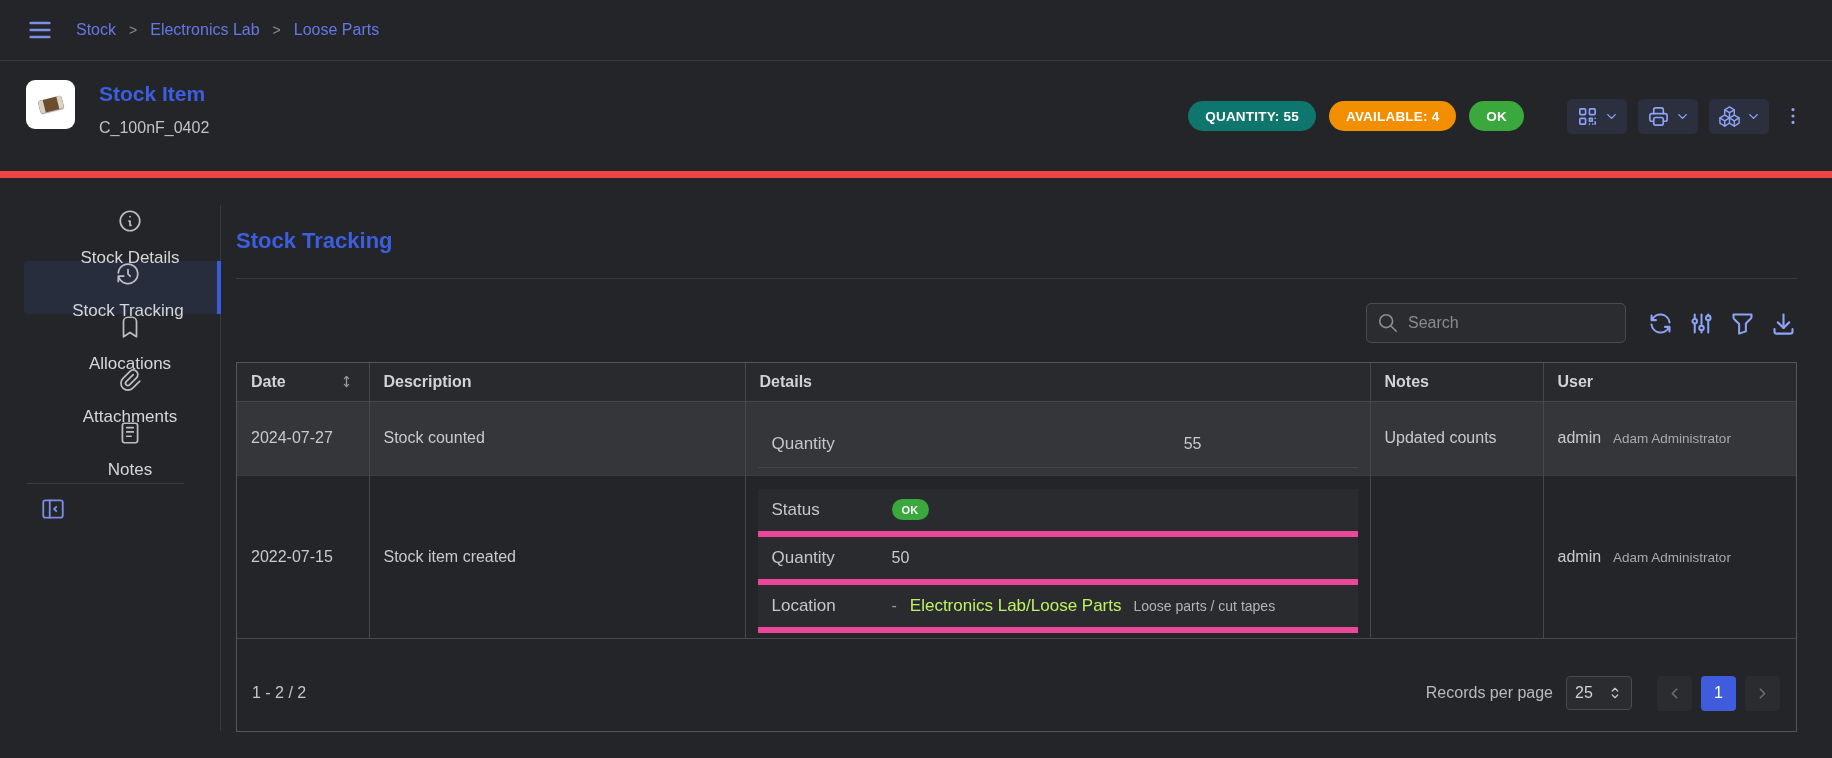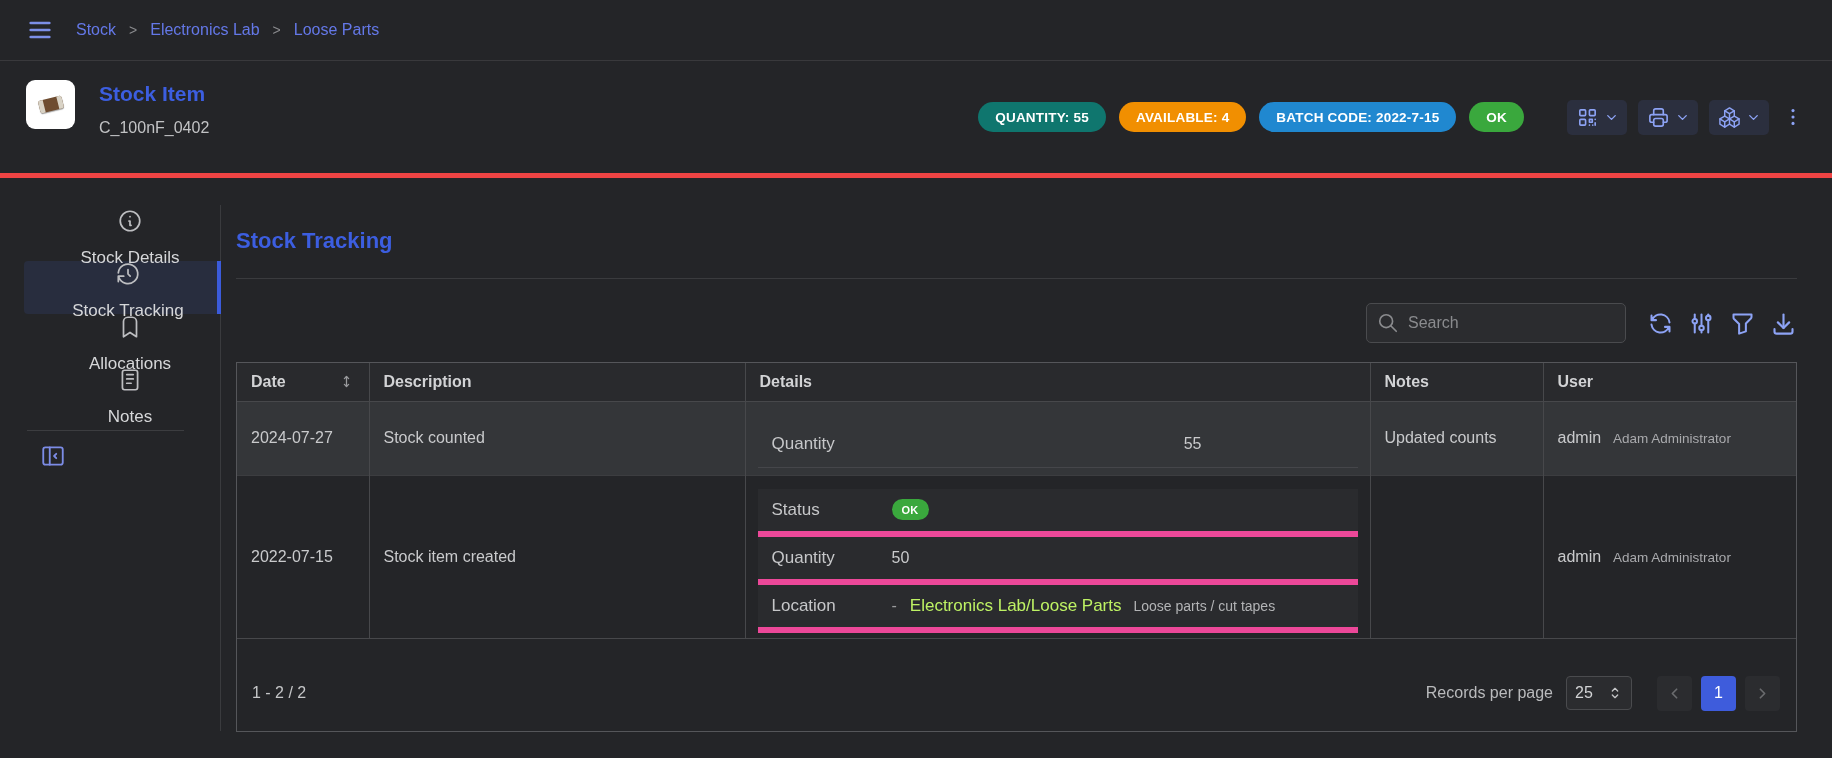--- a/index.html
+++ b/index.html
@@ -8,21 +8,21 @@
   .page { position:relative; width:1832px; height:758px; background:#242528; color:#cfd0d2; overflow:hidden; }
 
   
   .topbar { height:61px; border-bottom:1px solid #39393c; display:flex; align-items:center; padding:0 26px; gap:22px; }
   .burger { color:#7c8fe8; width:28px; height:28px; cursor:pointer; }
   .breadcrumb { display:flex; align-items:center; gap:13px; font-size:16px; }
   .breadcrumb a { color:#6478e8; text-decoration:none; cursor:pointer; }
   .breadcrumb .sep { color:#8a8b8e; font-size:14px; }
 
   
-  .header { height:117px; border-bottom:5px solid #ef4444; display:flex; align-items:center; padding:0 26px; }
+  .header { height:117px; border-bottom:7px solid #ef4444; display:flex; align-items:center; padding:0 26px; }
   .thumb { width:49px; height:49px; background:#ffffff; border-radius:9px; margin-right:24px; display:flex; align-items:center; justify-content:center; align-self:flex-start; margin-top:19px; }
   .cap { width:24px; height:13px; background:#6e4c30; border-radius:2.5px; position:relative; transform:rotate(-14deg); box-shadow:0 1px 1px rgba(0,0,0,.35); }
   .cap::before,.cap::after { content:""; position:absolute; top:0; width:5px; height:13px; background:#d9d3c6; }
   .cap::before { left:0; border-radius:2.5px 0 0 2.5px; }
   .cap::after { right:0; border-radius:0 2.5px 2.5px 0; }
   .title-block { display:flex; flex-direction:column; gap:13px; align-self:flex-start; margin-top:21px; }
   .page-title { color:#3c5ee0; font-size:21px; font-weight:bold; }
   .page-subtitle { color:#c2c3c5; font-size:16px; }
   .badges { display:flex; align-items:center; gap:13px; margin-left:auto; }
   .badge { height:30px; display:flex; align-items:center; padding:0 17px; border-radius:16px; color:#ffffff; font-size:13.5px; font-weight:bold; letter-spacing:.2px; white-space:nowrap; }
@@ -273,21 +273,20 @@
     <div class="thumb">
       <div class="cap"></div>
     </div>
     <div class="title-block">
       <div class="page-title">Stock Item</div>
       <div class="page-subtitle">C_100nF_0402</div>
     </div>
     <div class="badges">
         <span class="badge" style="background: #0f766e;">QUANTITY: 55</span>
         <span class="badge" style="background: rgb(241, 143, 1);">AVAILABLE: 4</span>
-        <span class="badge" style="background: rgb(32, 136, 208);">BATCH CODE: 2022-7-15</span>
         <span class="badge" style="background: rgb(58, 168, 61);">OK</span>
       </div>
     <div class="hdr-actions">
         <div class="action-btn">
           <svg class="main-ic">
             <use href="#i-qrcode"></use>
           </svg>
           <svg class="chev">
             <use href="#i-chevdown"></use>
           </svg>
@@ -329,20 +328,26 @@
             <svg>
               <use href="#i-history"></use>
             </svg>
             <span>Stock Tracking</span>
           </div>
           <div class="side-item">
             <svg>
               <use href="#i-bookmark"></use>
             </svg>
             <span>Allocations</span>
+          </div>
+          <div class="side-item">
+            <svg>
+              <use href="#i-paperclip"></use>
+            </svg>
+            <span>Attachments</span>
           </div>
           <div class="side-item">
             <svg>
               <use href="#i-notes"></use>
             </svg>
             <span>Notes</span>
           </div>
         </div>
       <div class="side-divider"></div>
       <div class="collapse-btn">

